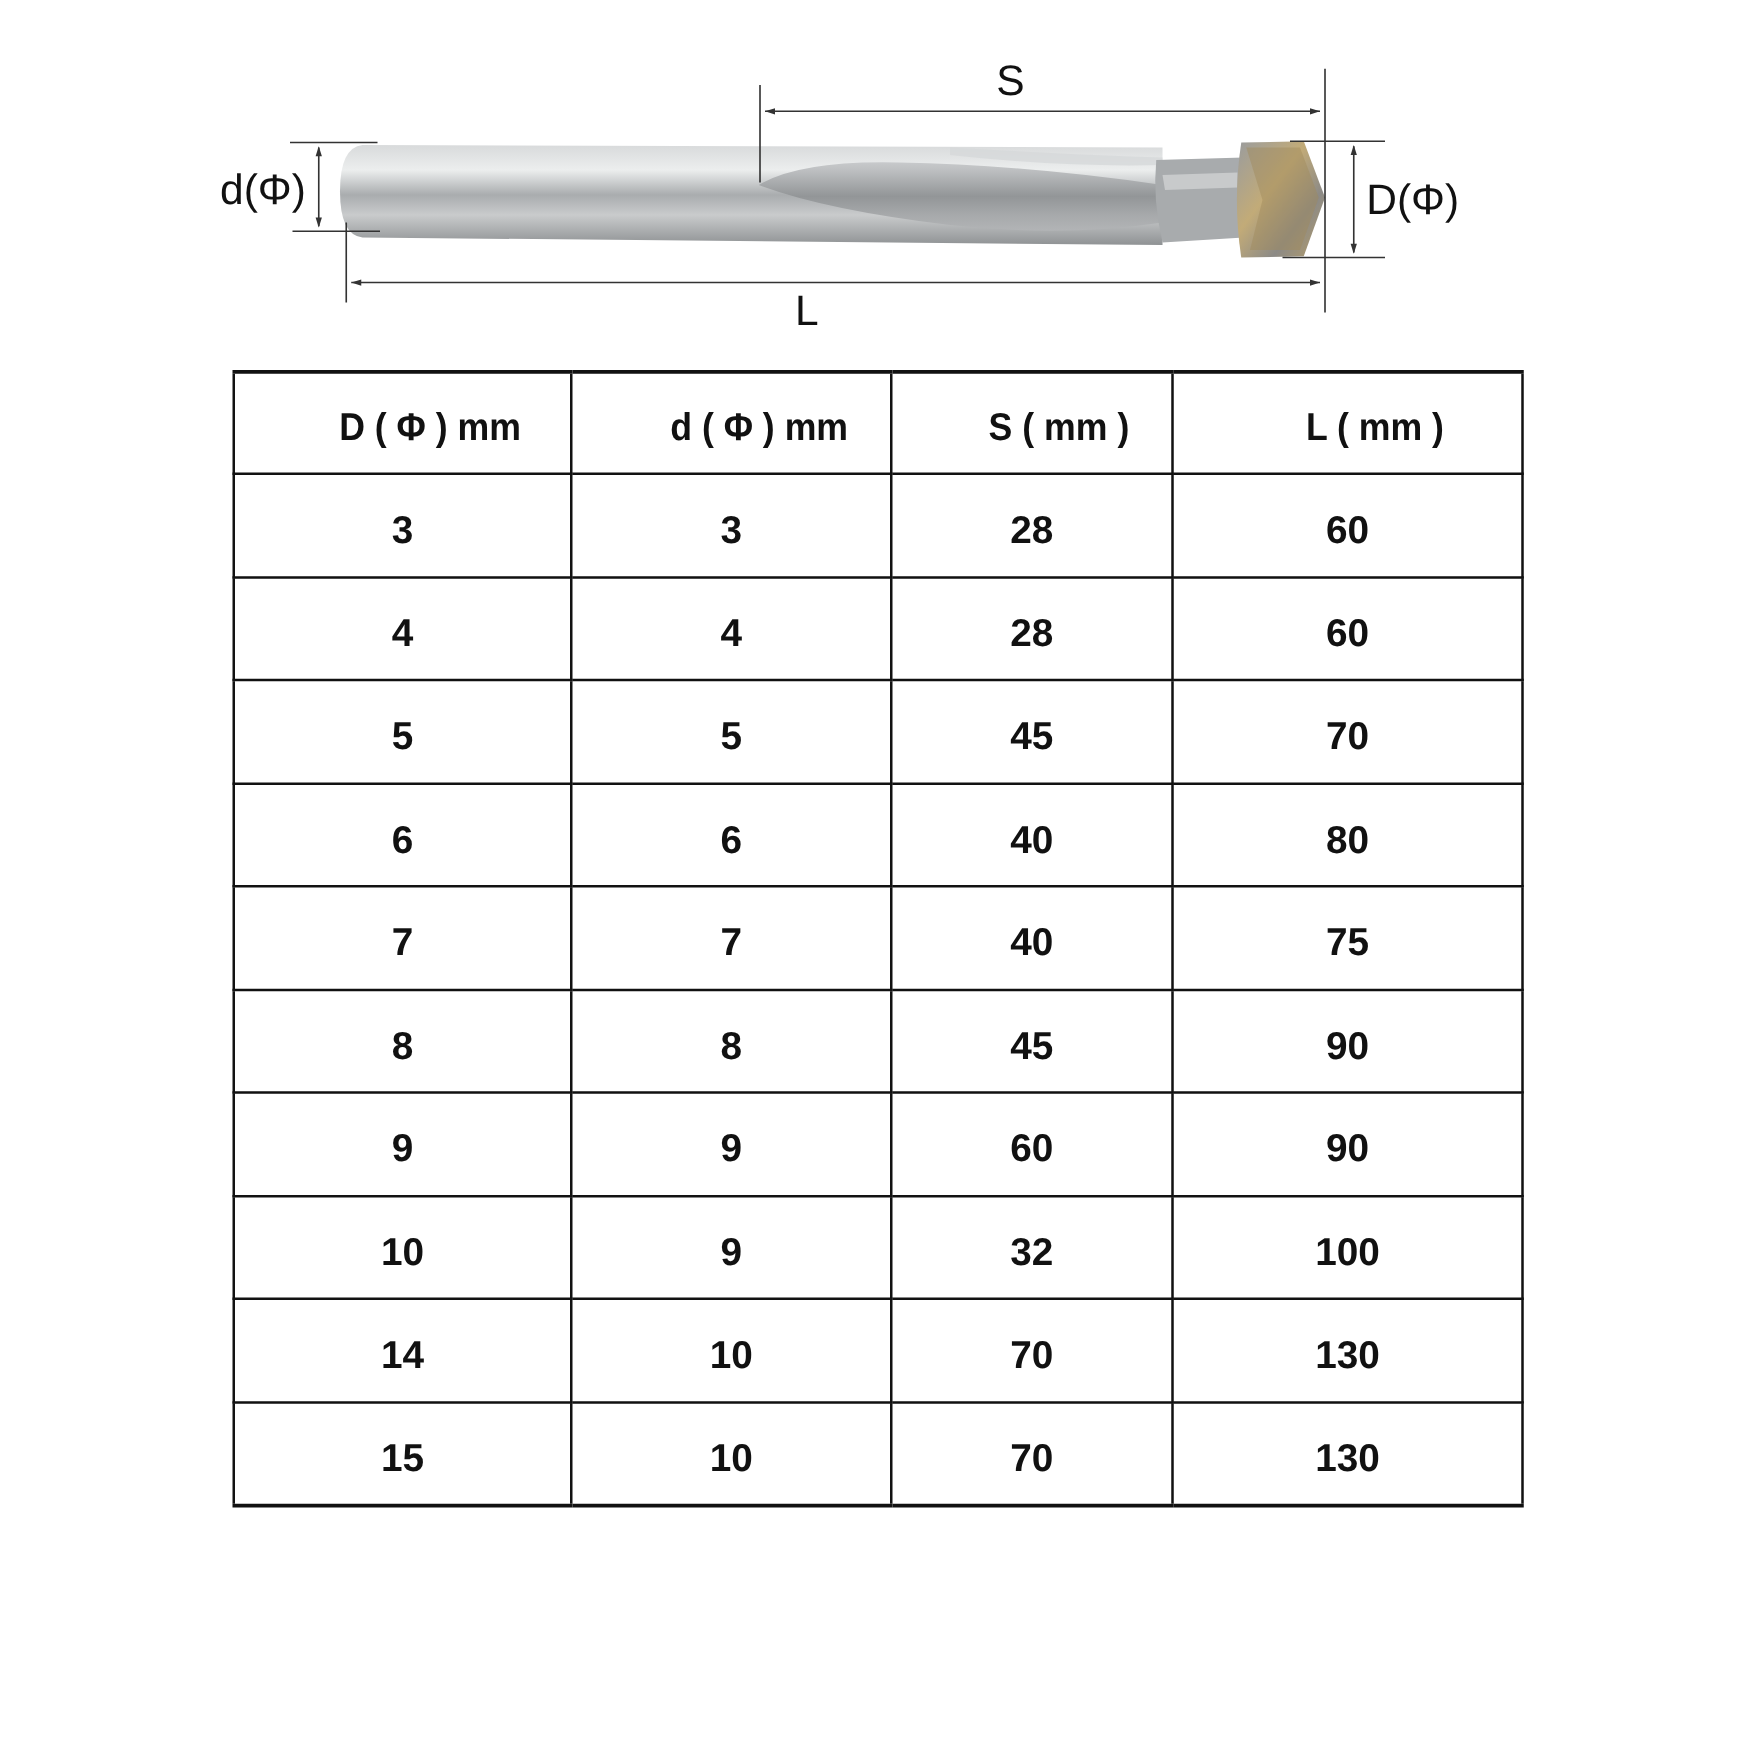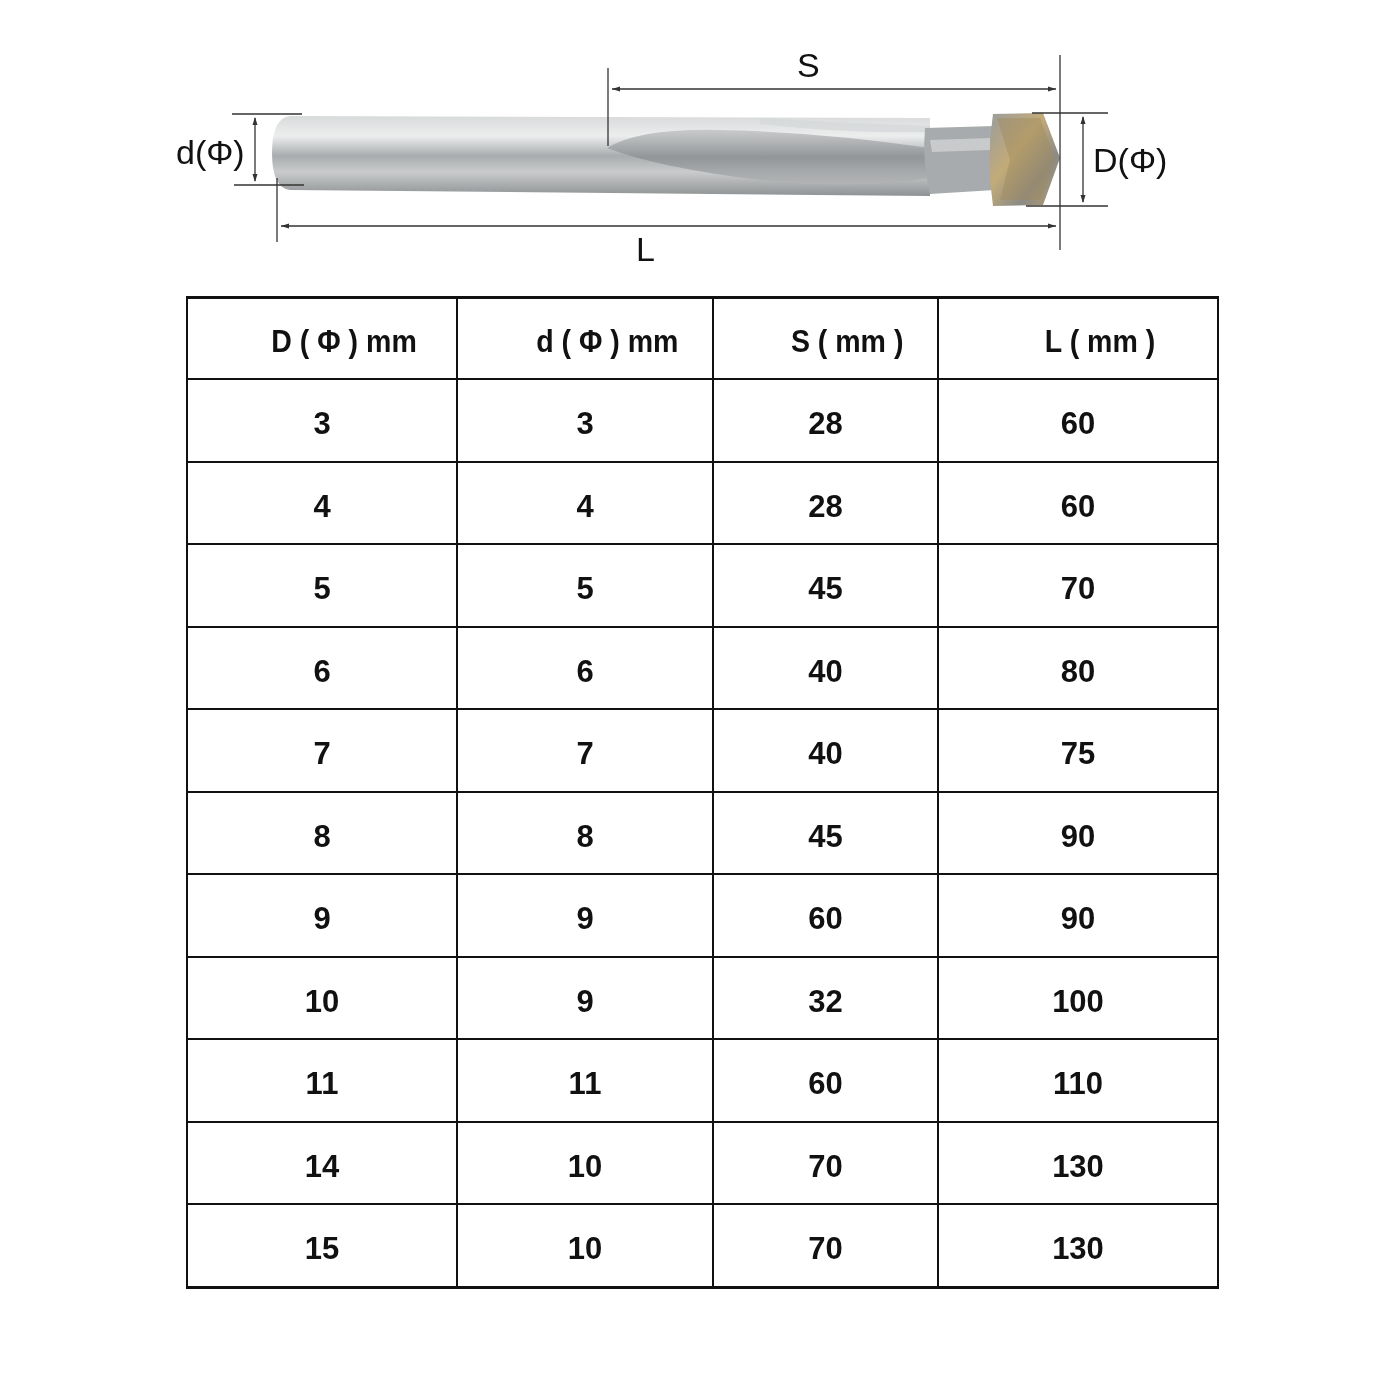--- a/index.html
+++ b/index.html
@@ -223,26 +223,20 @@
       <td>60</td>
       <td>90</td>
     </tr>
     <tr>
       <td>10</td>
       <td>9</td>
       <td>32</td>
       <td>100</td>
     </tr>
     <tr>
-      <td>11</td>
-      <td>11</td>
-      <td>60</td>
-      <td>110</td>
-    </tr>
-    <tr>
       <td>14</td>
       <td>10</td>
       <td>70</td>
       <td>130</td>
     </tr>
     <tr class="last-row">
       <td>15</td>
       <td>10</td>
       <td>70</td>
       <td>130</td>

